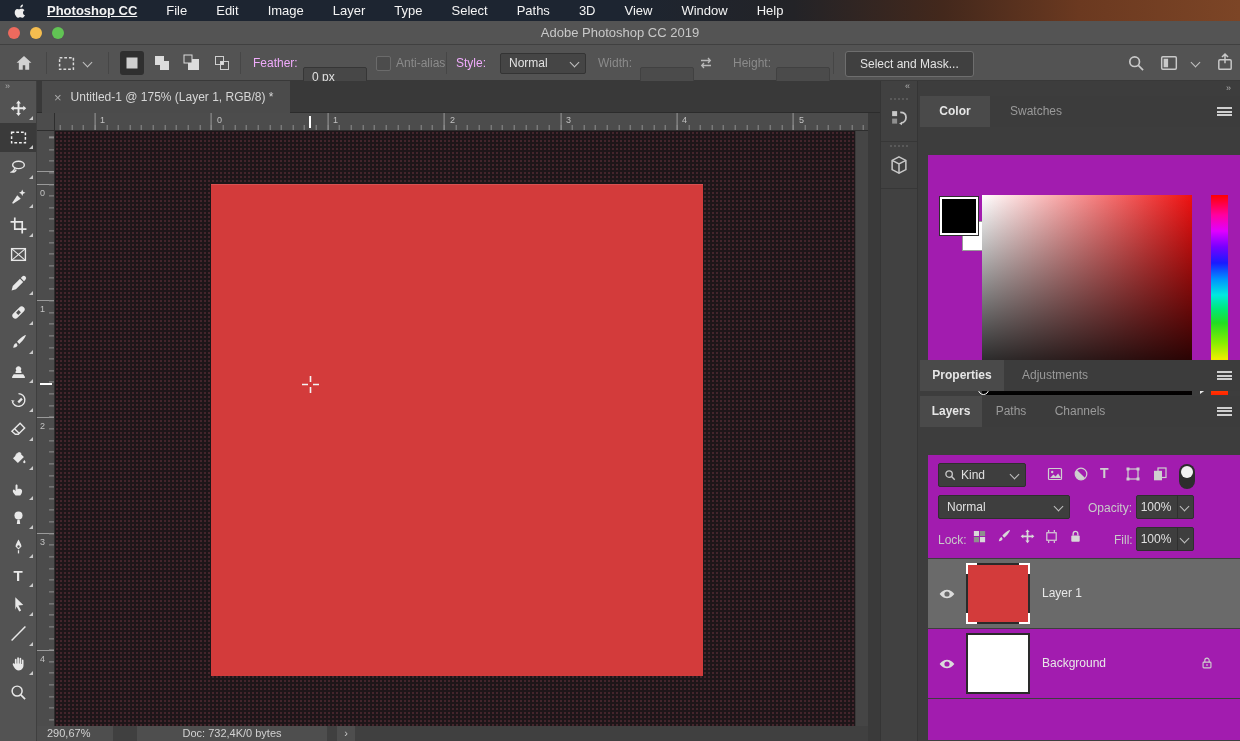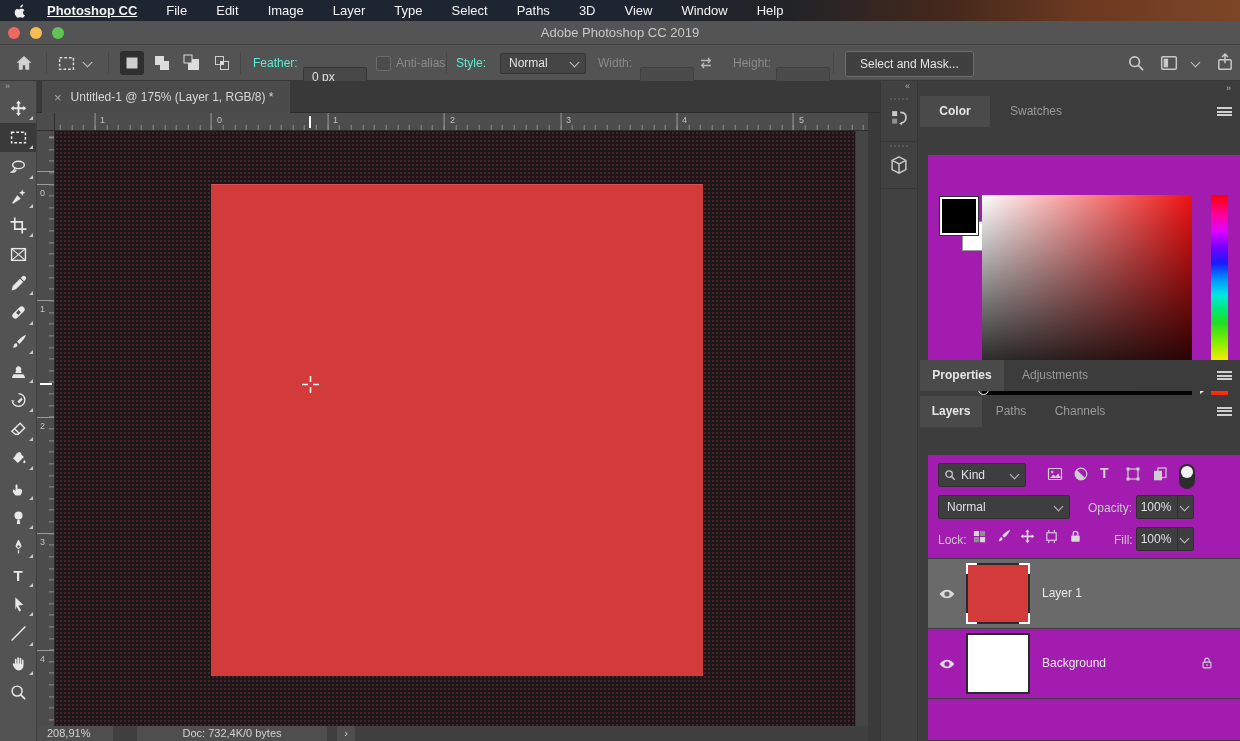--- a/index.html
+++ b/index.html
@@ -20,21 +20,21 @@
   .titlebar{position:absolute;left:0;top:21px;width:1240px;height:24px;background:#545454;border-bottom:1px solid #404040;box-sizing:border-box;}
   .titlebar .title{position:absolute;left:0;right:0;top:0;line-height:23px;text-align:center;font-size:13px;color:#c9c9c9;}
   .light{position:absolute;top:6px;width:12px;height:12px;border-radius:50%;}
   .light.r{left:8px;background:#ed6a5e;}
   .light.y{left:30px;background:#f5bd4f;}
   .light.g{left:52px;background:#61c354;}
 
   
   .optionsbar{position:absolute;left:0;top:45px;width:1240px;height:36px;background:#535353;border-bottom:1px solid #393939;box-sizing:border-box;}
   .optionsbar .vsep{position:absolute;top:7px;width:1px;height:22px;background:#464646;}
-  .ob-lbl{position:absolute;top:11px;font-size:12px;color:#5eead4;white-space:nowrap;}
+  .ob-lbl{position:absolute;top:11px;font-size:12px;color:#f0abfc;white-space:nowrap;}
   .ob-lbl.dim{color:#8b8b8b;}
   .ob-input{position:absolute;top:22px;height:18px;background:#474747;border:1px solid #363636;border-radius:2px;
             font-size:12px;color:#e0e0e0;line-height:18px;padding-left:8px;box-sizing:content-box;}
   .ob-input.dim{background:#4b4b4b;border-color:#414141;}
   .ob-select{position:absolute;top:8px;height:19px;background:#454545;border:1px solid #343434;border-radius:2px;
              font-size:12px;color:#e2e2e2;line-height:19px;padding-left:8px;}
   .chev{display:inline-block;width:6px;height:6px;border-right:1.5px solid #c2c2c2;border-bottom:1.5px solid #c2c2c2;transform:rotate(45deg);}
   .ob-select .chev{position:absolute;right:7px;top:5px;}
   .mode-btn{position:absolute;top:6px;width:24px;height:24px;border-radius:3px;display:flex;align-items:center;justify-content:center;}
   .mode-btn.active{background:#2f2f2f;}
@@ -411,21 +411,21 @@
     <div class="canvas">
       <div class="doc-red"></div>
       <span class="crosshair">
         <svg width="17" height="17" viewBox="0 0 17 17">
             <path d="M8.5 0v6M8.5 11v6M0 8.5h6M11 8.5h6" stroke="#f3f3f3" stroke-width="1.6"></path>
           </svg>
       </span>
     </div>
     <div class="scrollgutter"></div>
     <div class="statusbar">
-      <span class="status-zoom">208,91%</span>
+      <span class="status-zoom">290,67%</span>
       <span class="status-doc">Doc: 732,4K/0 bytes</span>
       <span class="status-chev">›</span>
     </div>
   </div>
 
   <div class="pstrip tex">
     <div class="collapse">«</div>
     <div class="strip-btn">
       <svg width="20" height="20" viewBox="0 0 16 16">
           <rect x="2.5" y="2.5" width="4" height="4" fill="#c8c8c8"></rect>

